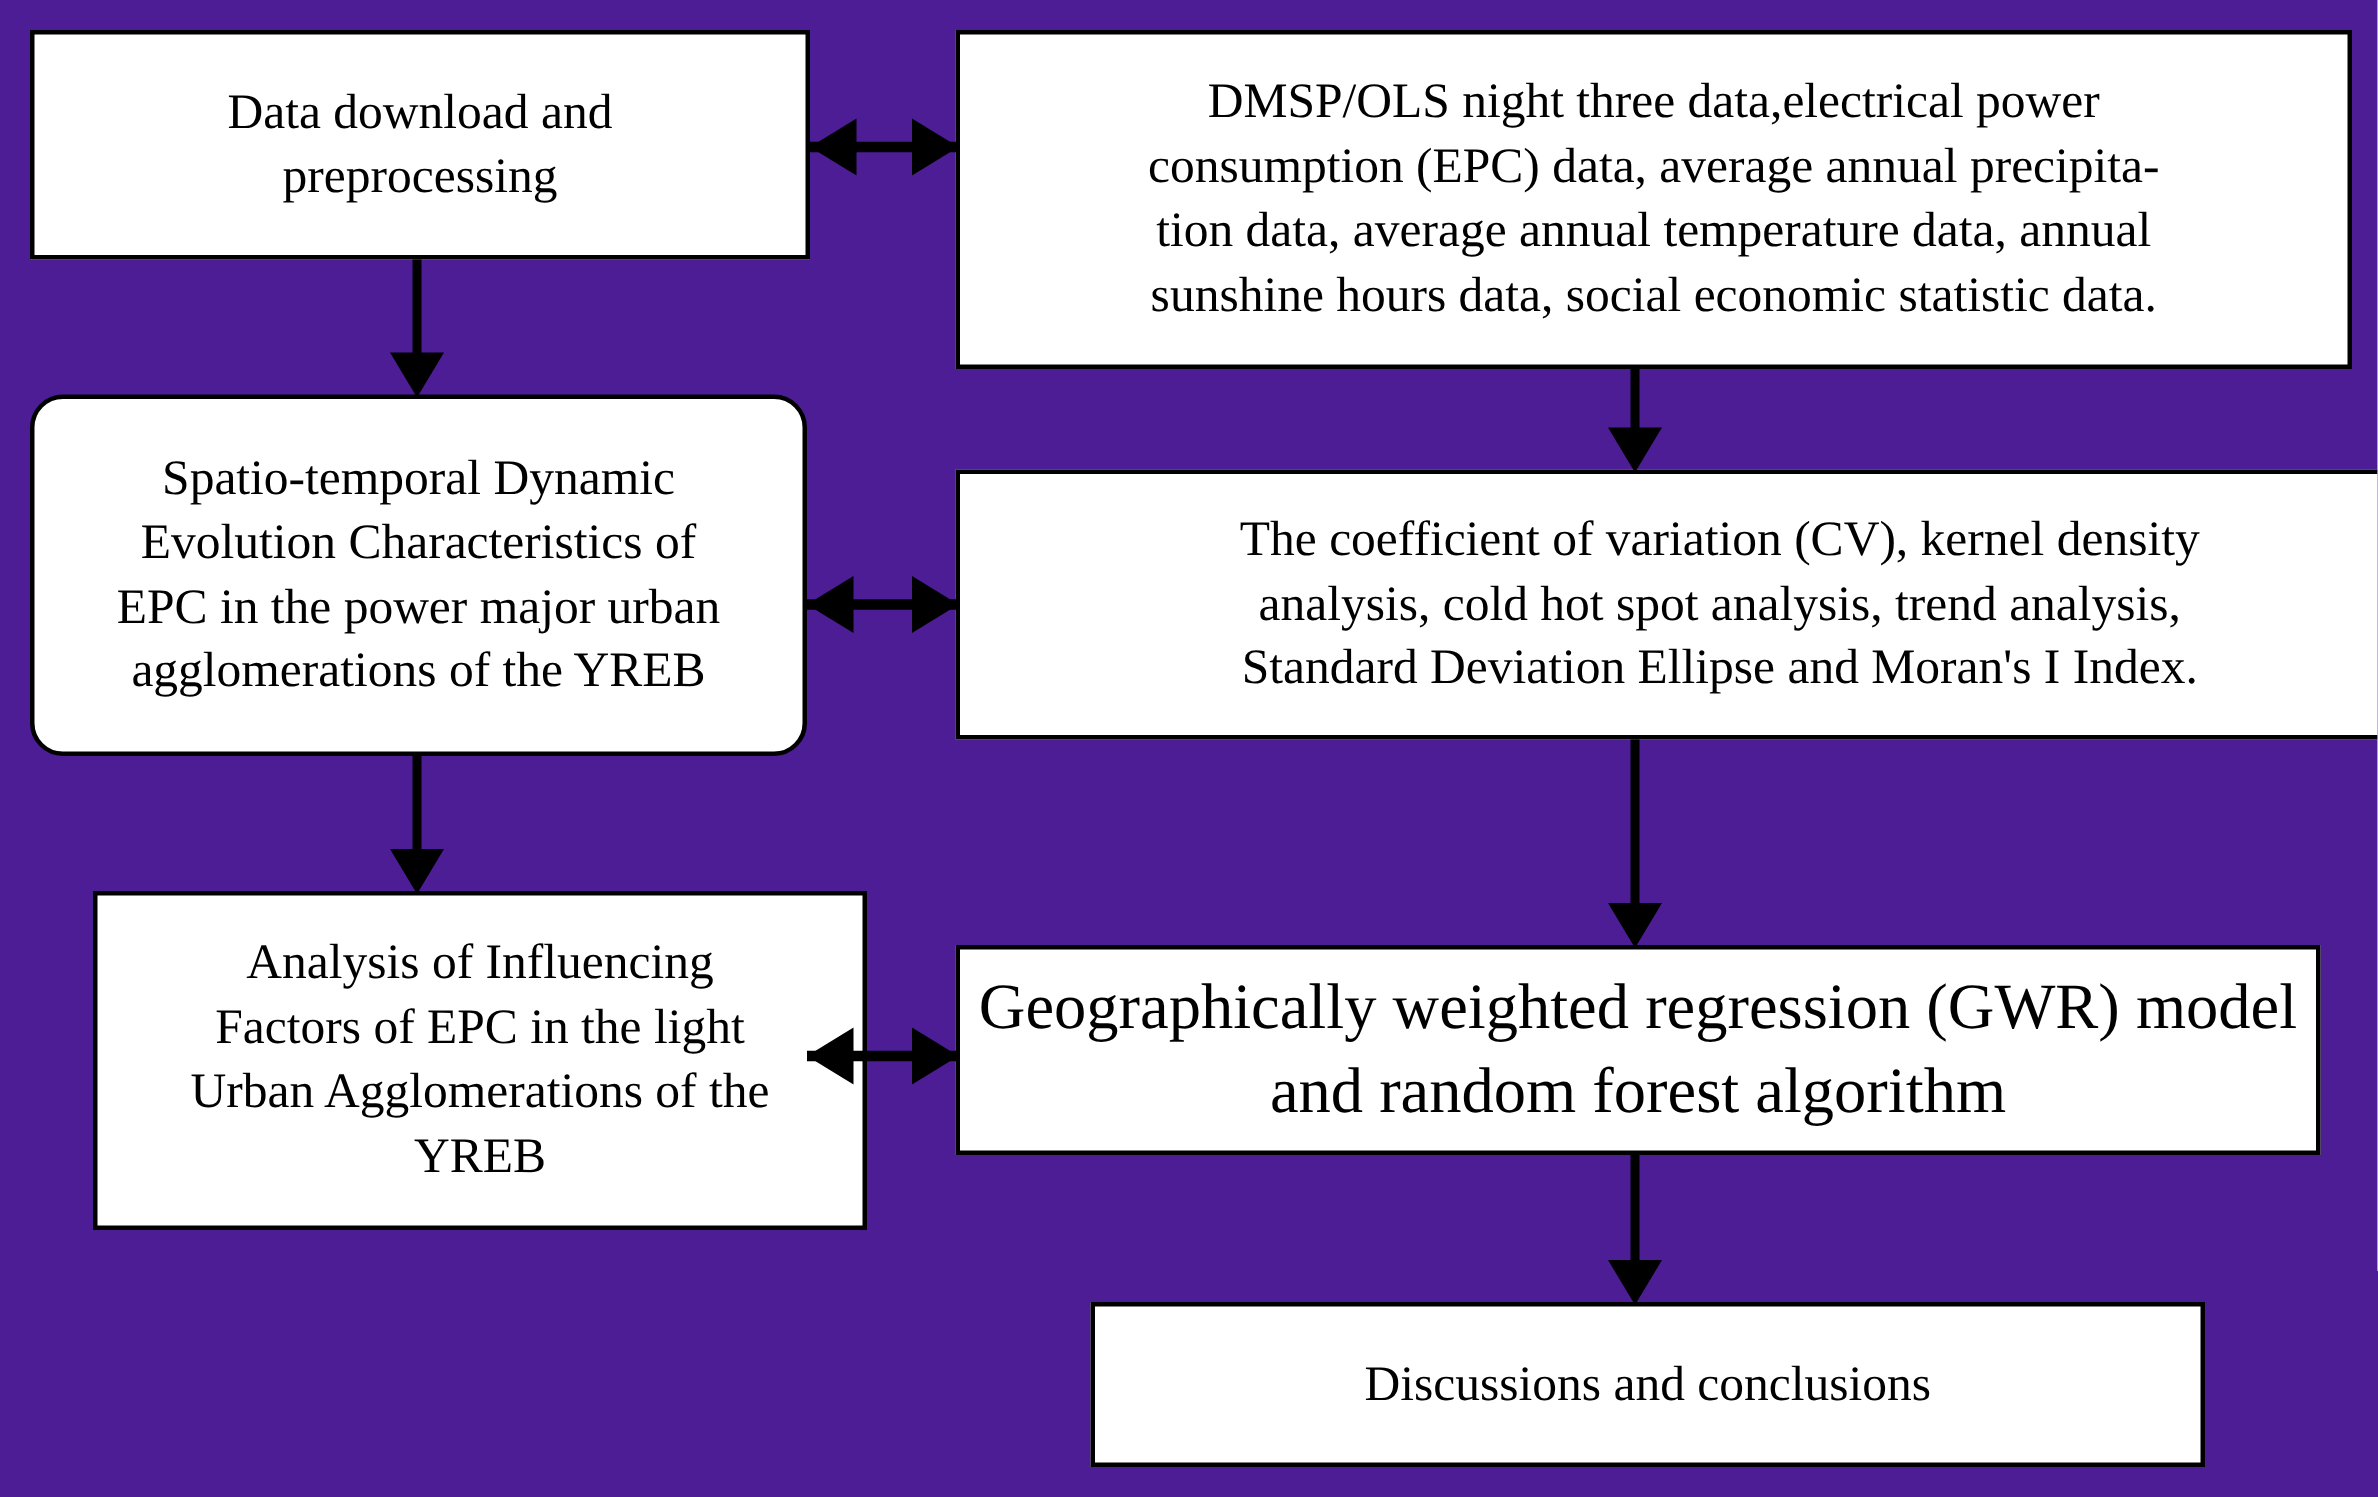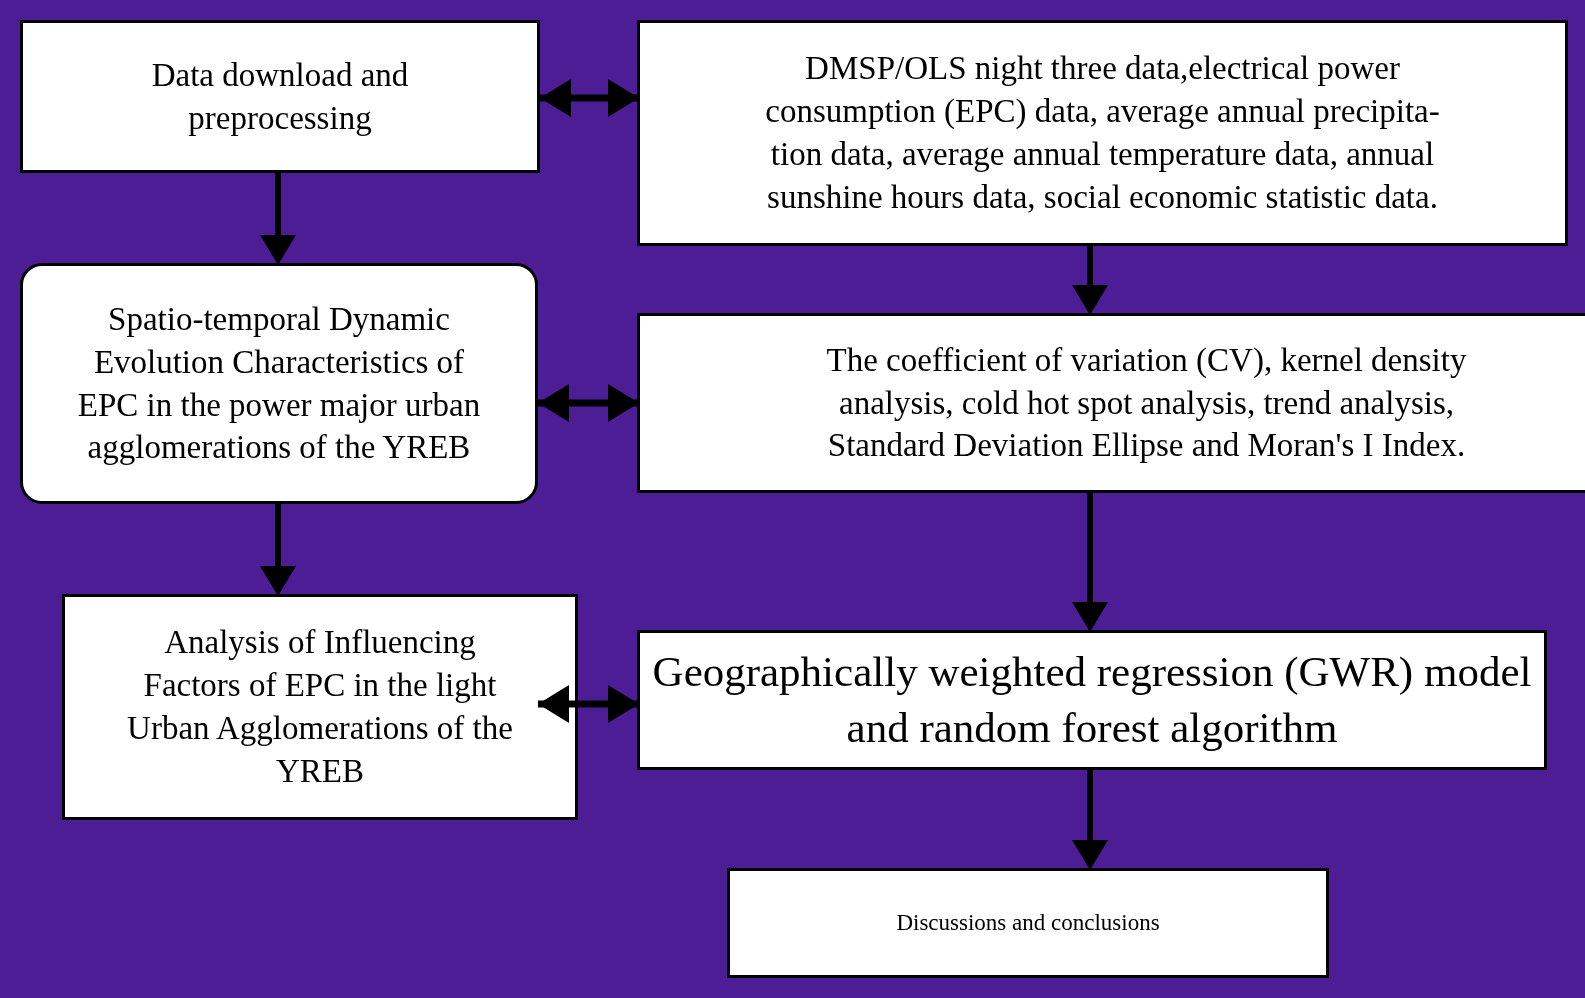--- a/index.html
+++ b/index.html
@@ -36,21 +36,21 @@
     white-space: pre;
   }
 
   
   #node-data-download      { left: 20px;  top: 20px;  width: 520px; height: 153px; font-size: 33px; }
   #node-data-sources       { left: 637px; top: 20px;  width: 931px; height: 226px; font-size: 33px; }
   #node-spatiotemporal     { left: 20px;  top: 263px; width: 518px; height: 241px; font-size: 33px; border-radius: 22px; }
   #node-methods            { left: 637px; top: 313px; width: 1019px; height: 180px; font-size: 33px; }
   #node-influencing        { left: 22px;  top: 594px; width: 516px; height: 226px; font-size: 33px; margin-left: 40px; }
   #node-models             { left: 637px; top: 630px; width: 910px; height: 140px; font-size: 43px; }
-  #node-conclusions        { left: 727px; top: 868px; width: 602px; height: 110px; font-size: 23px; }
+  #node-conclusions        { left: 727px; top: 868px; width: 743px; height: 110px; font-size: 33px; }
 
   
   .conn { position: absolute; }
 
   
   .vconn .shaft {
     position: absolute;
     left: 50%;
     top: 0;
     transform: translateX(-50%);

